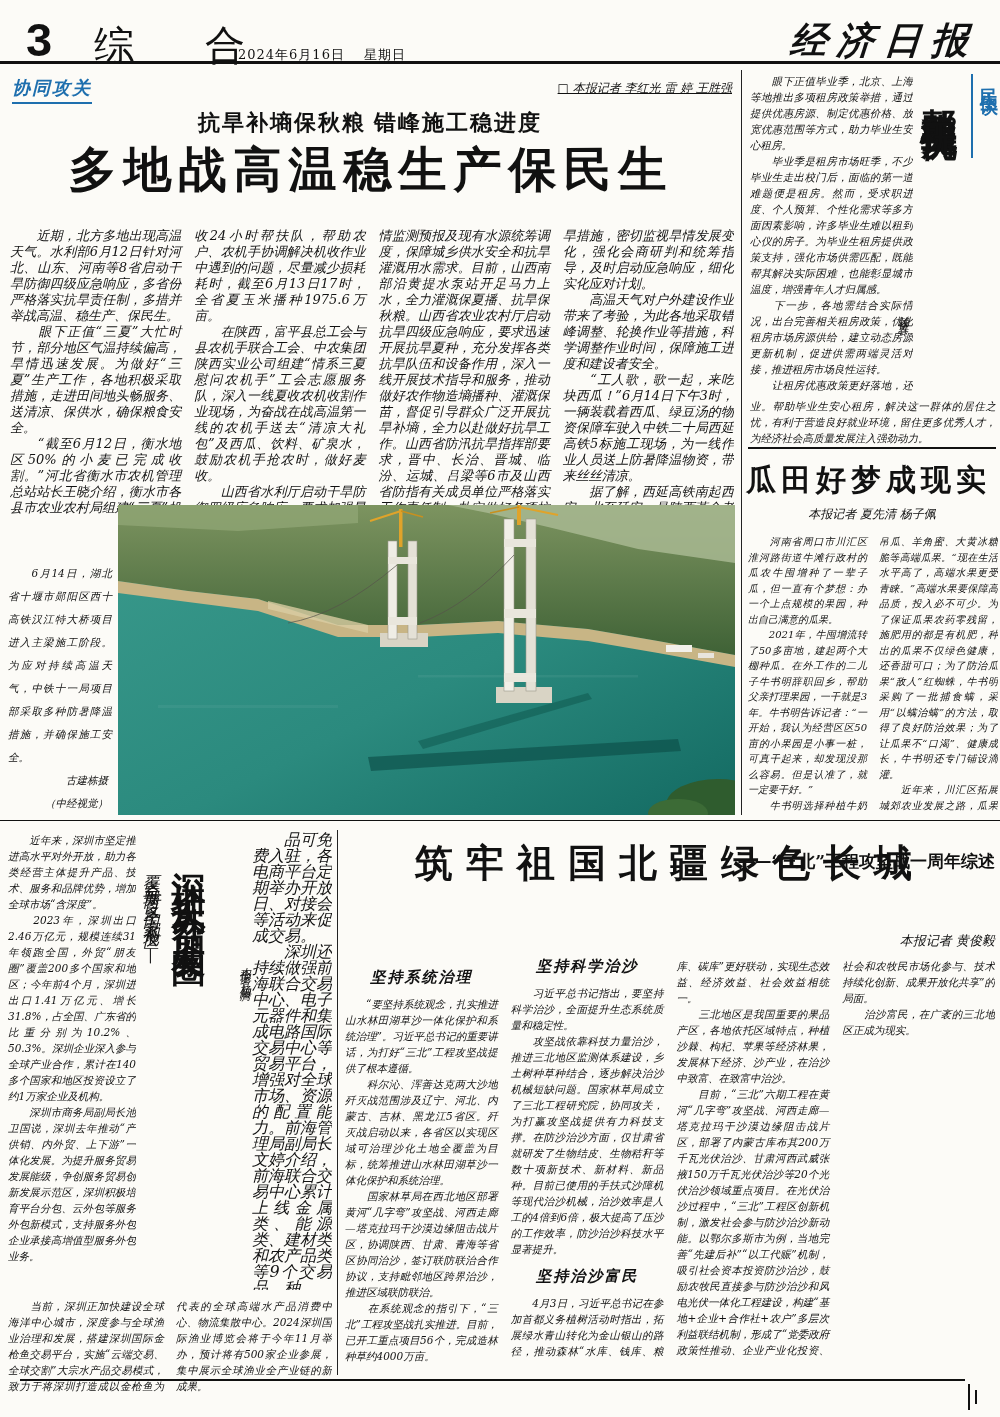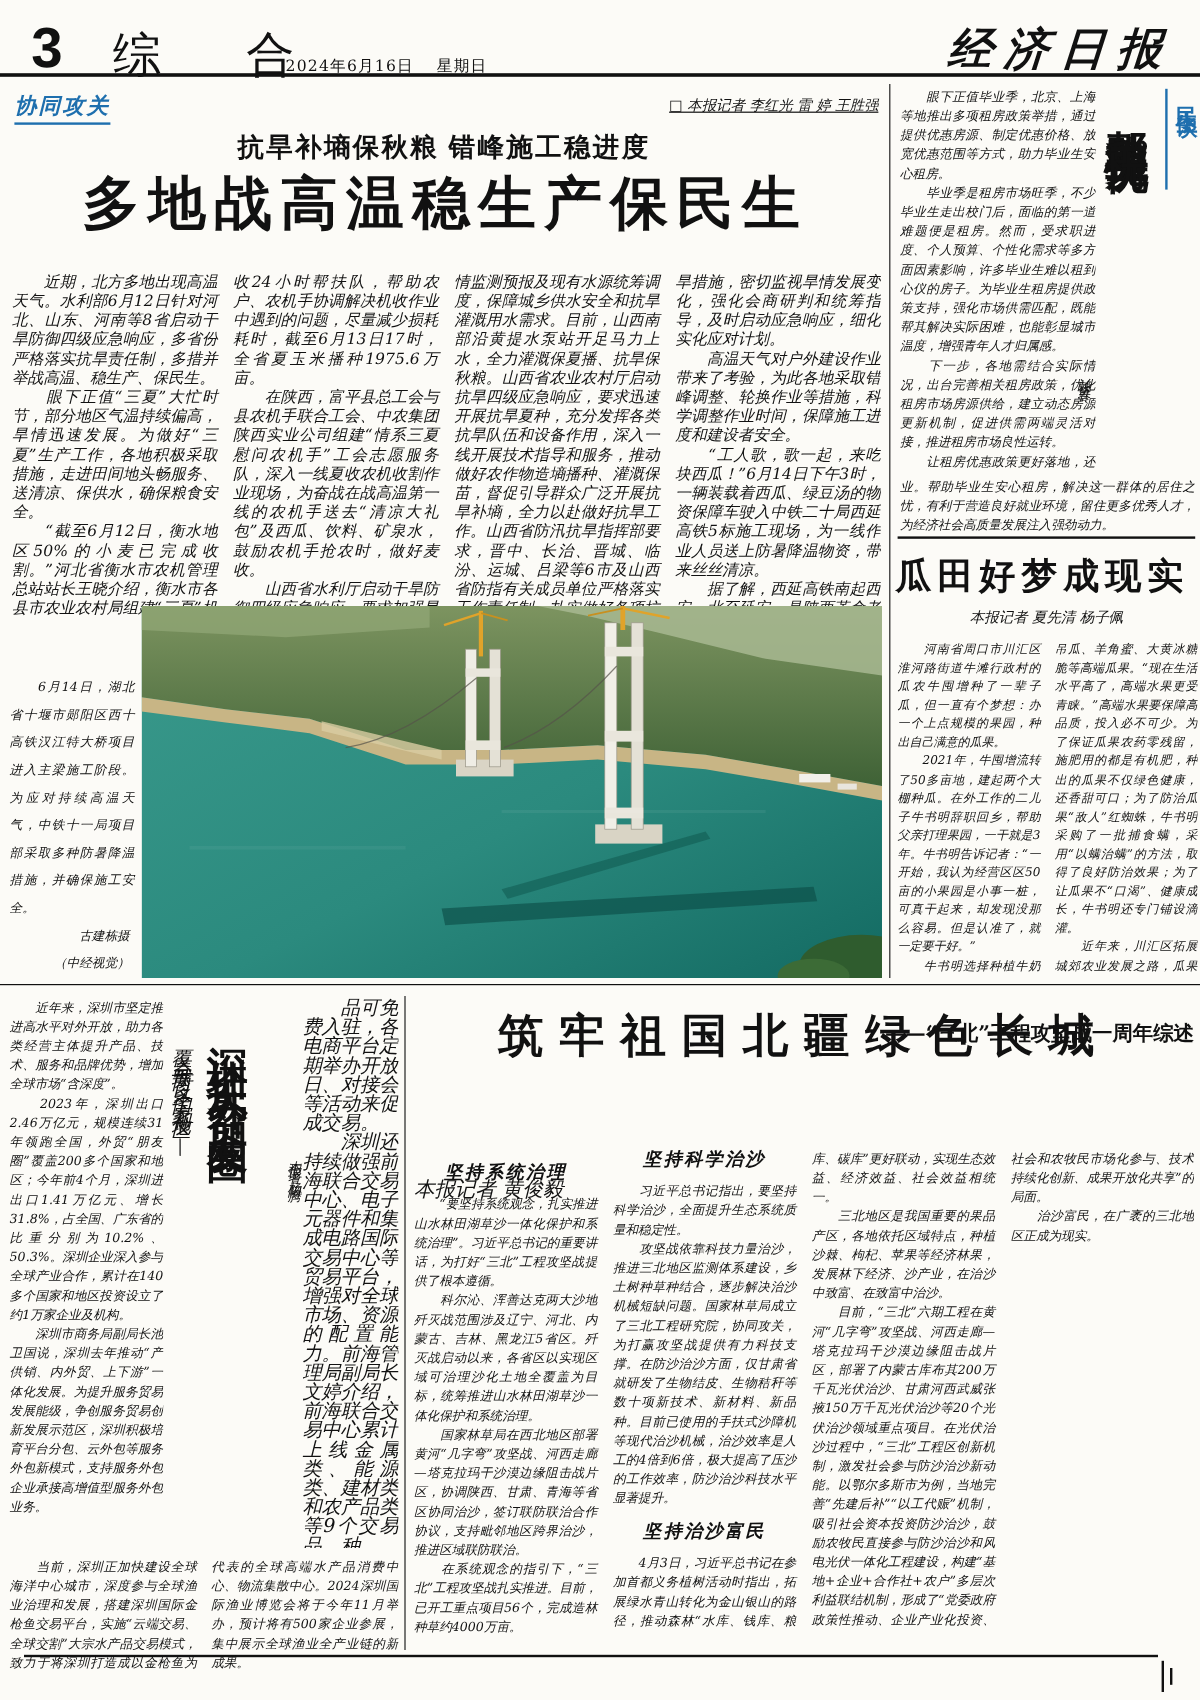--- a/index.html
+++ b/index.html
@@ -78,21 +78,21 @@
             font-size:16px; line-height:16px; }
   .sz-bottom { left:8px; top:1298px; width:324px; height:106px;
                font-size:10.5px; line-height:16px; }
 
   
   .v-div2 { left:337px; top:830px; width:1px; height:545px; background:#222; }
   .sb-headline { left:345px; top:838px; width:650px; text-align:center;
                  font-size:38px; font-weight:900; letter-spacing:13px; }
   .sb-subhead { left:345px; top:850px; width:650px; text-align:right;
                 font-size:17px; font-weight:900; }
-  .sb-byline { left:345px; top:932px; width:650px; text-align:left; font-size:17px;margin-top:48px; }
+  .sb-byline { left:345px; top:932px; width:650px; text-align:right; font-size:13px; }
   .sb-body { left:345px; top:958px; width:650px; height:414px;
              font-size:10.5px; line-height:16px; }
   .sb-body h3 { text-align:center; font-size:15px; font-weight:900; margin:11px 0;
                 letter-spacing:2px; break-inside:avoid; }
   .sb-body p { margin:0; }
 
   
   .ft-rule { left:20px; top:1379px; width:945px; height:2px; background:#111; }
   .ft-block { left:42px; top:1385px; width:340px; text-align:center;
               font-size:12.5px; line-height:15px; }

